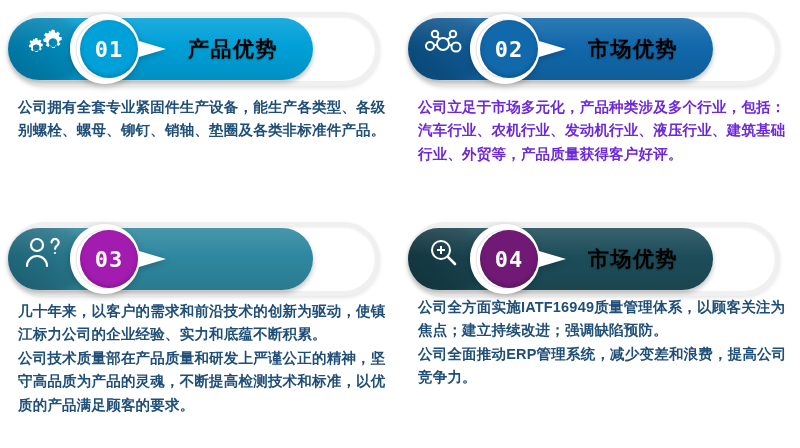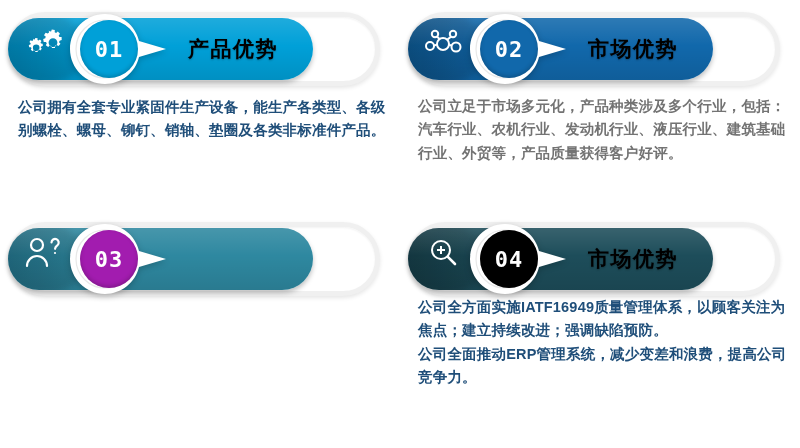--- a/index.html
+++ b/index.html
@@ -213,21 +213,21 @@
         <svg width="112" height="70" viewBox="0 0 112 70">
           <path d="M35 0C15.7 0 0 15.7 0 35s15.7 35 35 35c16.5 0 30.4-11.5 34-26.9L96 35 69 26.9C65.4 11.5 51.5 0 35 0z" fill="#ffffff"></path>
           <circle cx="35" cy="35" r="29" fill="none" stroke="#e8e8e8" stroke-width="1.2"></circle>
         </svg>
       </div>
       <div class="num-circle" id="circle1" style="background: rgb(17, 104, 171);">
         <span>02</span>
       </div>
       <div class="banner-title">市场优势</div>
     </div>
-    <div class="body-text" style="color: #737373; font-family: Liberation Mono, monospace;">公司立足于市场多元化，产品种类涉及多个行业，包括：汽车行业、农机行业、发动机行业、液压行业、建筑基础行业、外贸等，产品质量获得客户好评。</div>
+    <div class="body-text" style="color: #6d28d9;">公司立足于市场多元化，产品种类涉及多个行业，包括：汽车行业、农机行业、发动机行业、液压行业、建筑基础行业、外贸等，产品质量获得客户好评。</div>
   </div>
 
   <div class="cell r2 c1">
     <div class="banner">
       <div class="track"></div>
       <div class="pill" id="pill2" style="background: linear-gradient(90deg, rgb(36, 116, 139) 0%, rgb(46, 136, 160) 22%, rgb(46, 136, 160) 100%);">
         <div class="lobe"></div>
       </div>
       <div class="icon-wrap">
         <svg width="42" height="34" viewBox="0 0 42 34" fill="none" stroke="#ffffff" stroke-width="2.2">
@@ -240,20 +240,22 @@
       <div class="pointer">
         <svg width="112" height="70" viewBox="0 0 112 70">
           <path d="M35 0C15.7 0 0 15.7 0 35s15.7 35 35 35c16.5 0 30.4-11.5 34-26.9L96 35 69 26.9C65.4 11.5 51.5 0 35 0z" fill="#ffffff"></path>
           <circle cx="35" cy="35" r="29" fill="none" stroke="#e8e8e8" stroke-width="1.2"></circle>
         </svg>
       </div>
       <div class="num-circle" id="circle2" style="background: #a21caf;">
         <span>03</span>
       </div>
     </div>
+    <div class="body-text" style="color: rgb(31, 78, 121);">几十年来，以客户的需求和前沿技术的创新为驱动，使镇江标力公司的企业经验、实力和底蕴不断积累。
+公司技术质量部在产品质量和研发上严谨公正的精神，坚守高品质为产品的灵魂，不断提高检测技术和标准，以优质的产品满足顾客的要求。</div>
   </div>
 
   <div class="cell r2 c2">
     <div class="banner">
       <div class="track"></div>
       <div class="pill" id="pill3" style="background: linear-gradient(90deg, rgb(22, 62, 73) 0%, rgb(29, 77, 90) 22%, rgb(29, 77, 90) 100%);">
         <div class="lobe"></div>
       </div>
       <div class="icon-wrap">
         <svg width="40" height="32" viewBox="0 0 40 32" fill="none" stroke="#ffffff" stroke-width="2">
@@ -262,21 +264,21 @@
           <line x1="17" y1="9" x2="17" y2="17"></line>
           <line x1="23.6" y1="19.6" x2="31" y2="27" stroke-linecap="round" stroke-width="2.6"></line>
         </svg>
       </div>
       <div class="pointer">
         <svg width="112" height="70" viewBox="0 0 112 70">
           <path d="M35 0C15.7 0 0 15.7 0 35s15.7 35 35 35c16.5 0 30.4-11.5 34-26.9L96 35 69 26.9C65.4 11.5 51.5 0 35 0z" fill="#ffffff"></path>
           <circle cx="35" cy="35" r="29" fill="none" stroke="#e8e8e8" stroke-width="1.2"></circle>
         </svg>
       </div>
-      <div class="num-circle" id="circle3" style="background: #000000; text-align: center;">
+      <div class="num-circle" id="circle3" style="background: #701a75; text-align: center;">
         <span>04</span>
       </div>
       <div class="banner-title">市场优势</div>
     </div>
     <div class="body-text" style="color: rgb(31, 78, 121);">公司全方面实施IATF16949质量管理体系，以顾客关注为焦点；建立持续改进；强调缺陷预防。
 公司全面推动ERP管理系统，减少变差和浪费，提高公司竞争力。</div>
   </div>
 
 </div>
 

